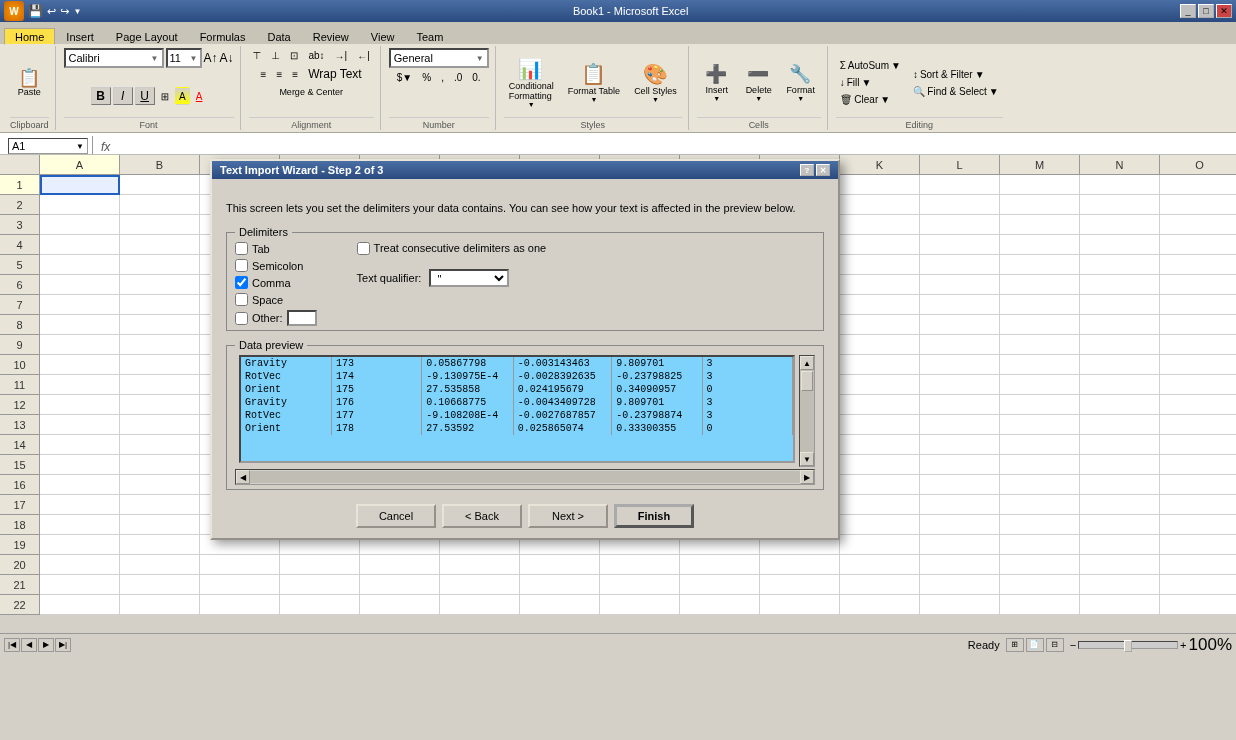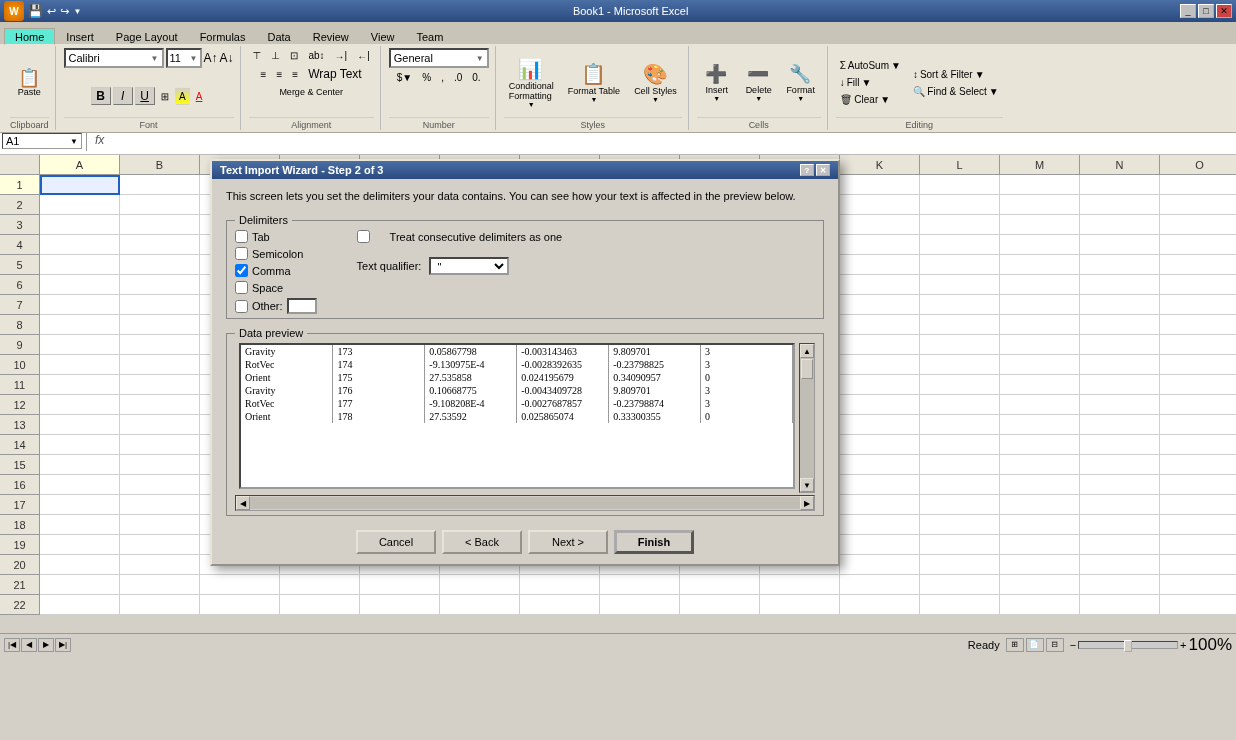--- a/index.html
+++ b/index.html
@@ -27,21 +27,21 @@
 
     
     .ribbon { background: #e8e4d8; border-bottom: 1px solid #aca899; }
     .ribbon-tabs { display: flex; background: #c8c4b8; height: 22px; align-items: flex-end; padding-left: 4px; }
     .ribbon-tab {
       padding: 2px 10px 1px; font-size: 11px; cursor: pointer;
       border: 1px solid transparent; border-bottom: none;
       color: #000; background: transparent;
     }
     .ribbon-tab.active {
-      background: #5eead4; border-color: #aca899; border-bottom: 1px solid #e8e4d8;
+      background: #fde047; border-color: #aca899; border-bottom: 1px solid #e8e4d8;
       margin-bottom: -1px; z-index: 1; position: relative;
     }
     .ribbon-content {
       display: flex; align-items: stretch; padding: 2px 4px;
       gap: 2px; min-height: 88px;
     }
     .ribbon-group {
       display: flex; flex-direction: column; align-items: center;
       border-right: 1px solid #bbb; padding: 2px 6px 0; min-width: 40px;
     }
@@ -58,22 +58,22 @@
     }
     .ribbon-icon { font-size: 18px; line-height: 1; }
     .ribbon-small-btn {
       display: flex; align-items: center; gap: 2px;
       padding: 1px 3px; cursor: pointer; border: 1px solid transparent;
       border-radius: 2px; font-size: 10px; background: transparent;
     }
 
     
     .formula-bar {
-      display: flex; align-items: flex-start; background: white;
-      border-bottom: 1px solid #bbb; height: 22px; padding: 0 2px; gap: 2px;
+      display: flex; align-items: flex-end; background: white;
+      border-bottom: 1px solid #bbb; height: 22px; padding: 0 8px; gap: 2px;
     }
     .name-box {
       width: 80px; border: 1px inset #999; padding: 1px 3px; font-size: 11px;
       display: flex; align-items: center; justify-content: space-between;
     }
     .formula-divider { width: 1px; background: #999; height: 18px; margin: 0 2px; }
     .fx-label { font-size: 12px; color: #555; padding: 0 4px; font-style: italic; }
     .formula-input { flex: 1; border: none; outline: none; font-size: 11px; padding: 1px 3px; }
 
     
@@ -127,34 +127,34 @@
       display: flex; align-items: center; justify-content: space-between;
       font-size: 11px; font-weight: bold;
     }
     .dialog-title-controls { display: flex; gap: 2px; }
     .dialog-ctrl-btn {
       width: 14px; height: 12px; background: #c0c0c0;
       border: 1px outset #fff; font-size: 8px;
       display: flex; align-items: center; justify-content: center; cursor: pointer;
     }
     .dialog-body { padding: 10px 14px; }
-    .dialog-description { font-size: 11px; margin-bottom: 10px; line-height: 1.4; }
+    .dialog-description { font-size: 11px; margin-bottom: 10px; line-height: 1.4; margin-top: 12px; }
     .checkbox-row { display: flex; align-items: center; gap: 4px; font-size: 11px; }
     .other-row { display: flex; align-items: center; gap: 4px; font-size: 11px; }
     .other-input { width: 30px; height: 16px; border: 2px inset #999; background: white; }
-    .consecutive-row { display: flex; align-items: center; gap: 20px; font-size: 11px; }
+    .consecutive-row { display: flex; gap: 4px; font-size: 11px; }
     .qualifier-row { display: flex; align-items: center; gap: 8px; font-size: 11px; margin-top: 6px; }
     .qualifier-select {
       border: 2px inset #999; background: white; padding: 1px 2px;
       font-size: 11px; width: 80px; height: 18px;
     }
     .preview-table-wrap {
-      background: #ffffff; border: 2px inset #999;
-      margin: 0 4px 4px; overflow: auto; height: 146px;
-      font-size: 10px; font-family: Liberation Serif, serif;
+      background: #7dd3fc; border: 2px inset #999;
+      margin: 0 4px 4px; overflow: auto; height: 108px;
+      font-size: 10px; font-family: Liberation Mono, monospace;
     }
     .preview-table { border-collapse: collapse; width: 100%; }
     .preview-table td {
       border-right: 1px solid #999; padding: 1px 4px;
       white-space: nowrap; font-size: 10px;
       min-width: 80px;
     }
 
     
     .dialog-buttons { display: flex; justify-content: center; gap: 6px; padding-top: 4px; }

